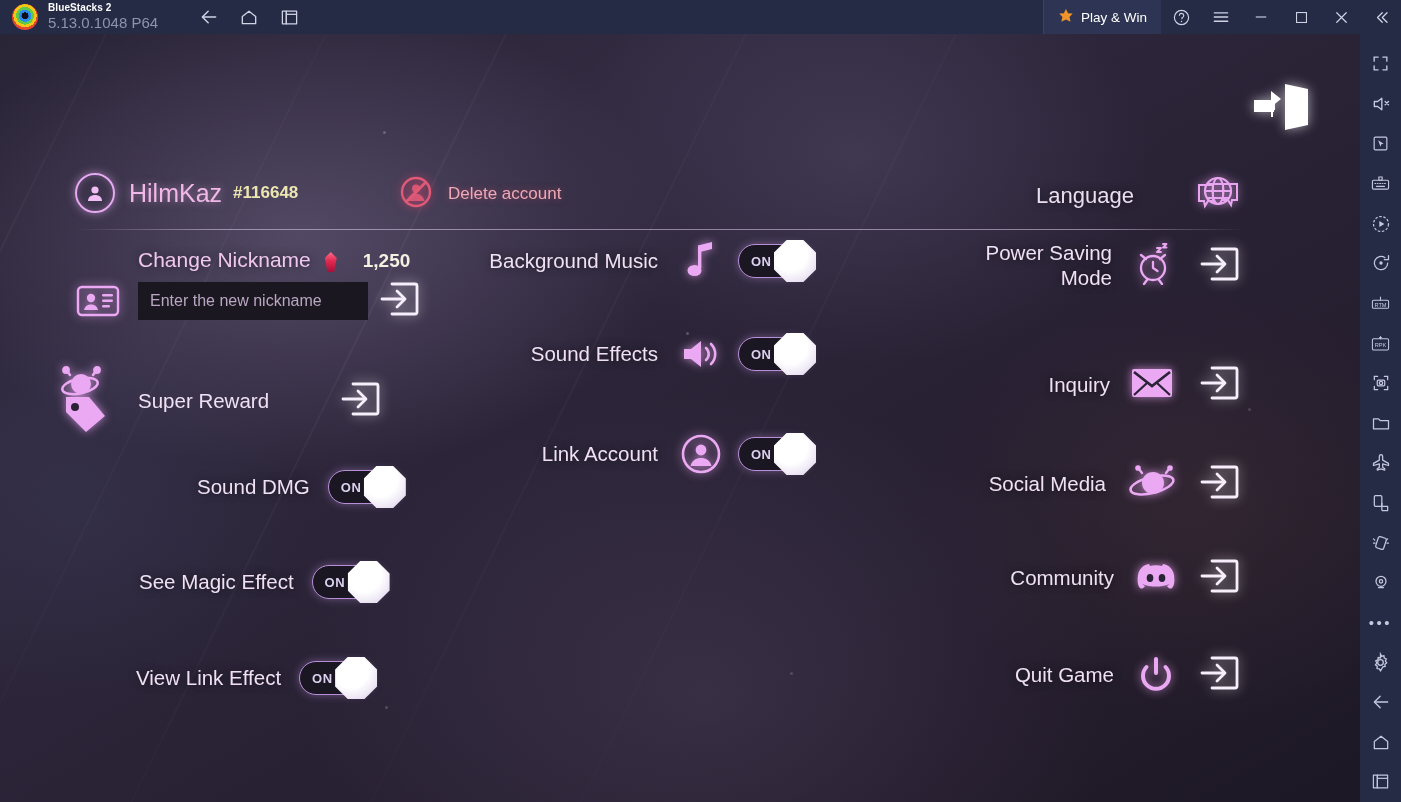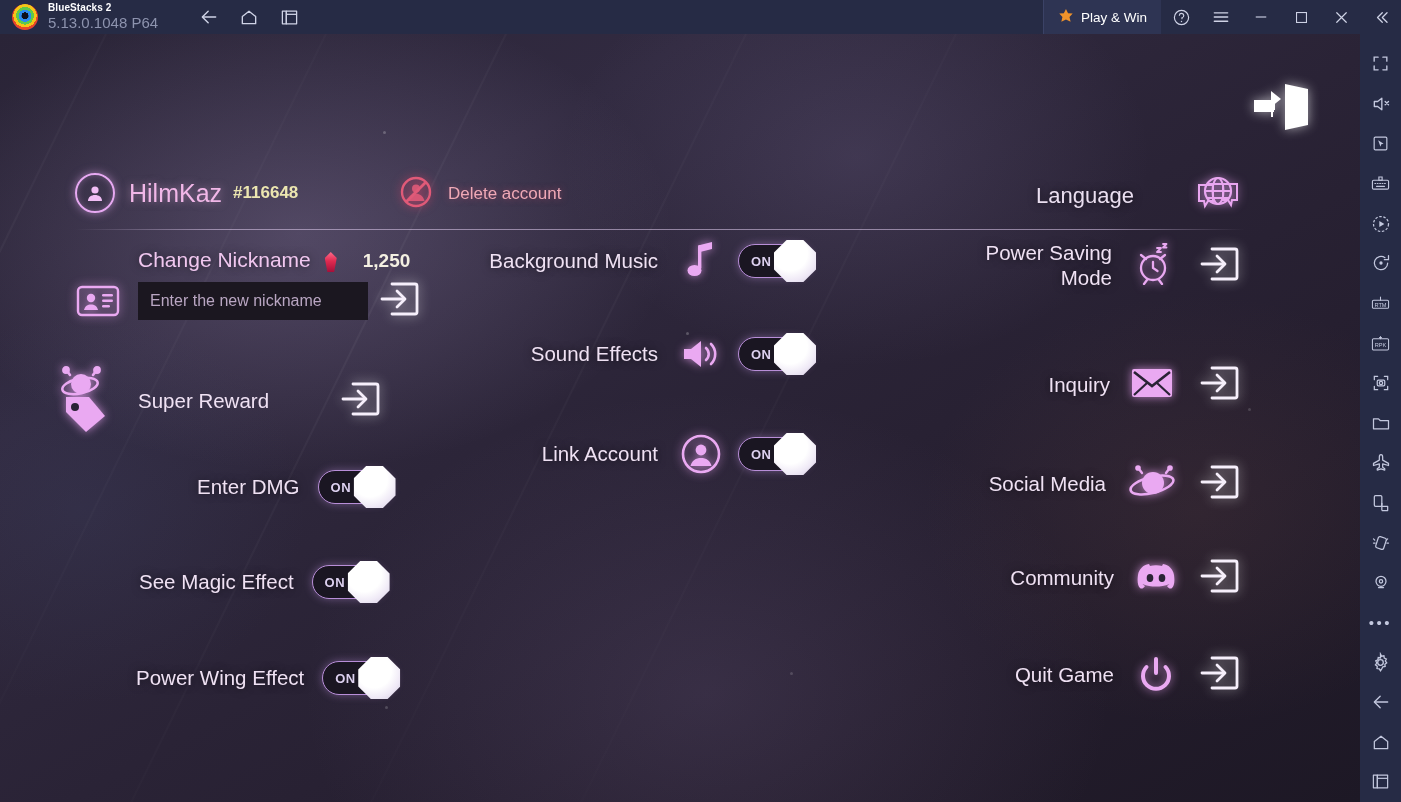--- a/index.html
+++ b/index.html
@@ -346,37 +346,37 @@
       <span class="sr-arrow">
         <svg width="42" height="38" viewBox="0 0 42 38" class="glow-white" fill="none" stroke="#f6effb" stroke-width="2.8" stroke-linecap="round" stroke-linejoin="round">
           <path d="M14 4 H37 a2 2 0 0 1 2 2 V32 a2 2 0 0 1 -2 2 H14"></path>
           <path d="M4 19 H26"></path>
             <path d="M19 11 l8 8 -8 8"></path>
         </svg>
       </span>
     </div>
 
     <div class="row" style="left:197px; top:436px;">
-      <span class="row-label">Enter DMG</span>
+      <span class="row-label">Sound DMG</span>
       <span class="toggle" style="margin-left:18px">
         <span class="on-text">ON</span>
         <span class="knob"></span>
       </span>
     </div>
 
     <div class="row" style="left:139px; top:531px;">
       <span class="row-label">See Magic Effect</span>
       <span class="toggle" style="margin-left:18px">
         <span class="on-text">ON</span>
         <span class="knob"></span>
       </span>
     </div>
 
     <div class="row" style="left:136px; top:627px;">
-      <span class="row-label">Power Wing Effect</span>
+      <span class="row-label">View Link Effect</span>
       <span class="toggle" style="margin-left:18px">
         <span class="on-text">ON</span>
         <span class="knob"></span>
       </span>
     </div>
 
     <div class="row" style="left:456px; top:207px; width:356px; justify-content:flex-end;">
       <span class="row-label">Background Music</span>
       <span style="margin-left:22px; width:42px; display:flex; justify-content:center">
         <svg width="34" height="40" viewBox="0 0 34 40" class="glow-pink" fill="#eaa9f2">

